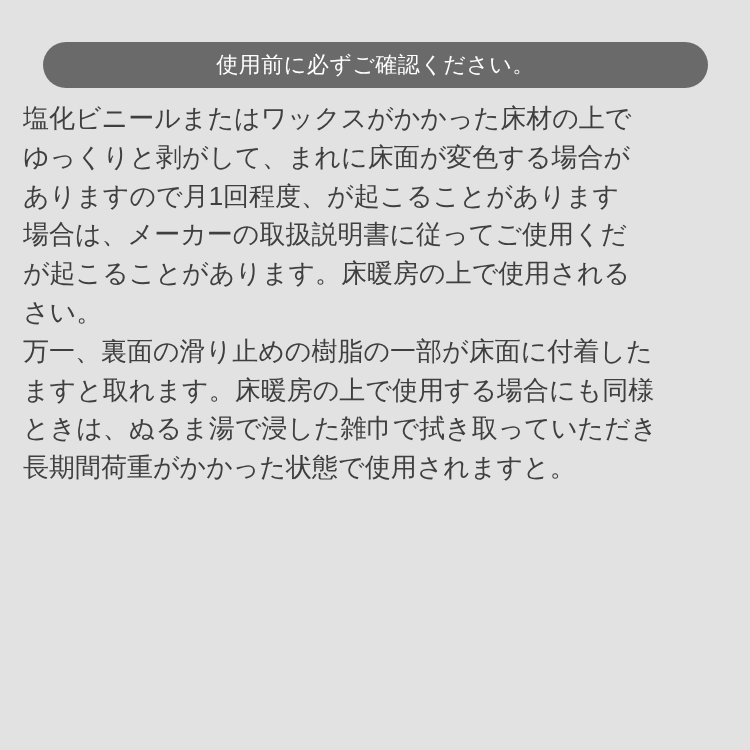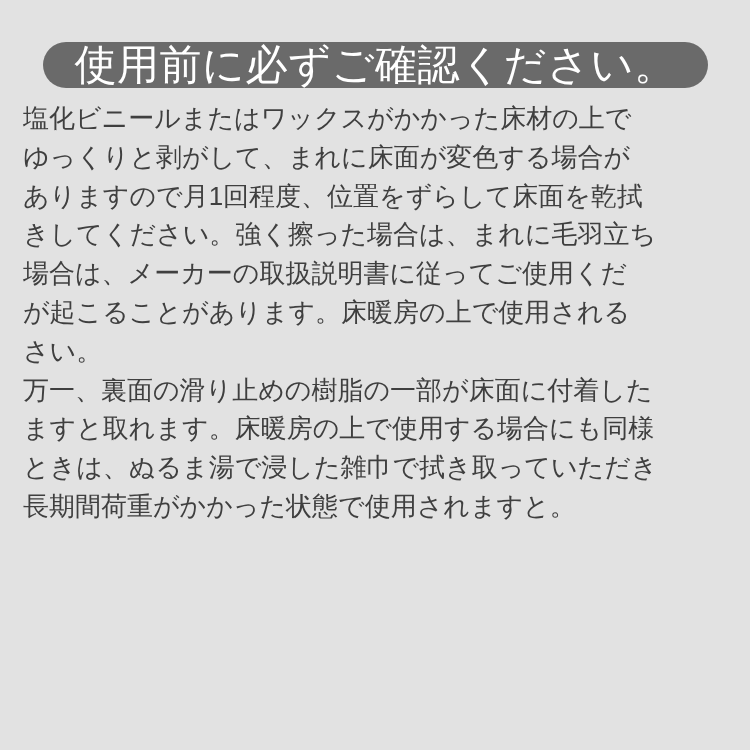--- a/index.html
+++ b/index.html
@@ -25,21 +25,21 @@
     width: 665px;
     height: 46px;
     background: var(--banner-bg, #6a6a6a);
     border-radius: 23px;
     display: flex;
     align-items: center;
     justify-content: center;
   }
   .banner-label {
     color: var(--banner-fg, #ffffff);
-    font-size: 42px;
+    font-size: 22px;
     font-weight: 400;
     letter-spacing: 0.5px;
     white-space: nowrap;
   }
   .notice {
     position: absolute;
     left: 23px;
     top: 99px;
     width: 716px;
     color: var(--notice-fg, #3f3f3f);
@@ -55,22 +55,21 @@
 <body>
 
 <div class="page">
   <div class="banner">
     <span class="banner-label">使用前に必ずご確認ください。</span>
   </div>
   <div class="notice">
       <div>
         <div class="notice-line">塩化ビニールまたはワックスがかかった床材の上で</div>
         <div class="notice-line">ゆっくりと剥がして、まれに床面が変色する場合が</div>
-        <div class="notice-line">ありますので月1回程度、位置をずらして床面を乾拭</div>
-        <div class="notice-line">きしてください。強く擦った場合は、まれに毛羽立ち</div>
+        <div class="notice-line">ありますので月1回程度、が起こることがあります</div>
         <div class="notice-line">場合は、メーカーの取扱説明書に従ってご使用くだ</div>
         <div class="notice-line">が起こることがあります。床暖房の上で使用される</div>
         <div class="notice-line">さい。</div>
       </div>
       <div>
         <div class="notice-line">万一、裏面の滑り止めの樹脂の一部が床面に付着した</div>
         <div class="notice-line">ますと取れます。床暖房の上で使用する場合にも同様</div>
         <div class="notice-line">ときは、ぬるま湯で浸した雑巾で拭き取っていただき</div>
       </div>
       <div>

